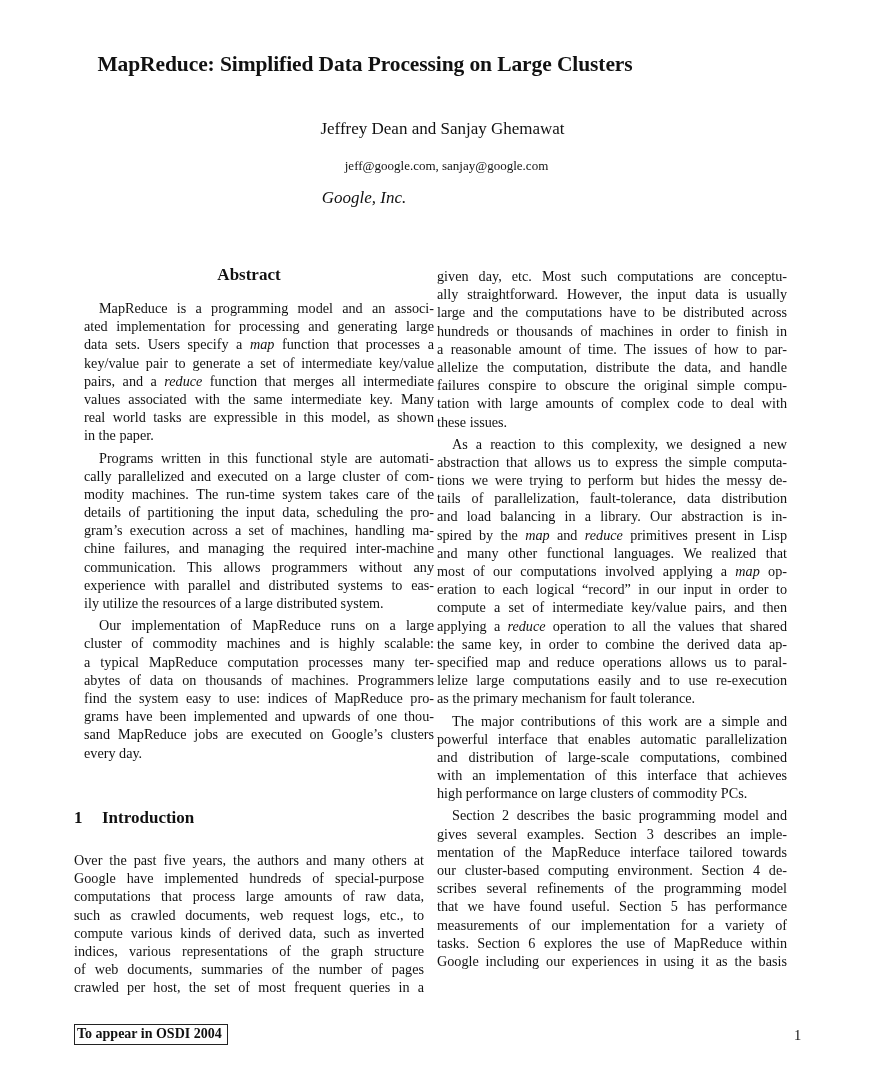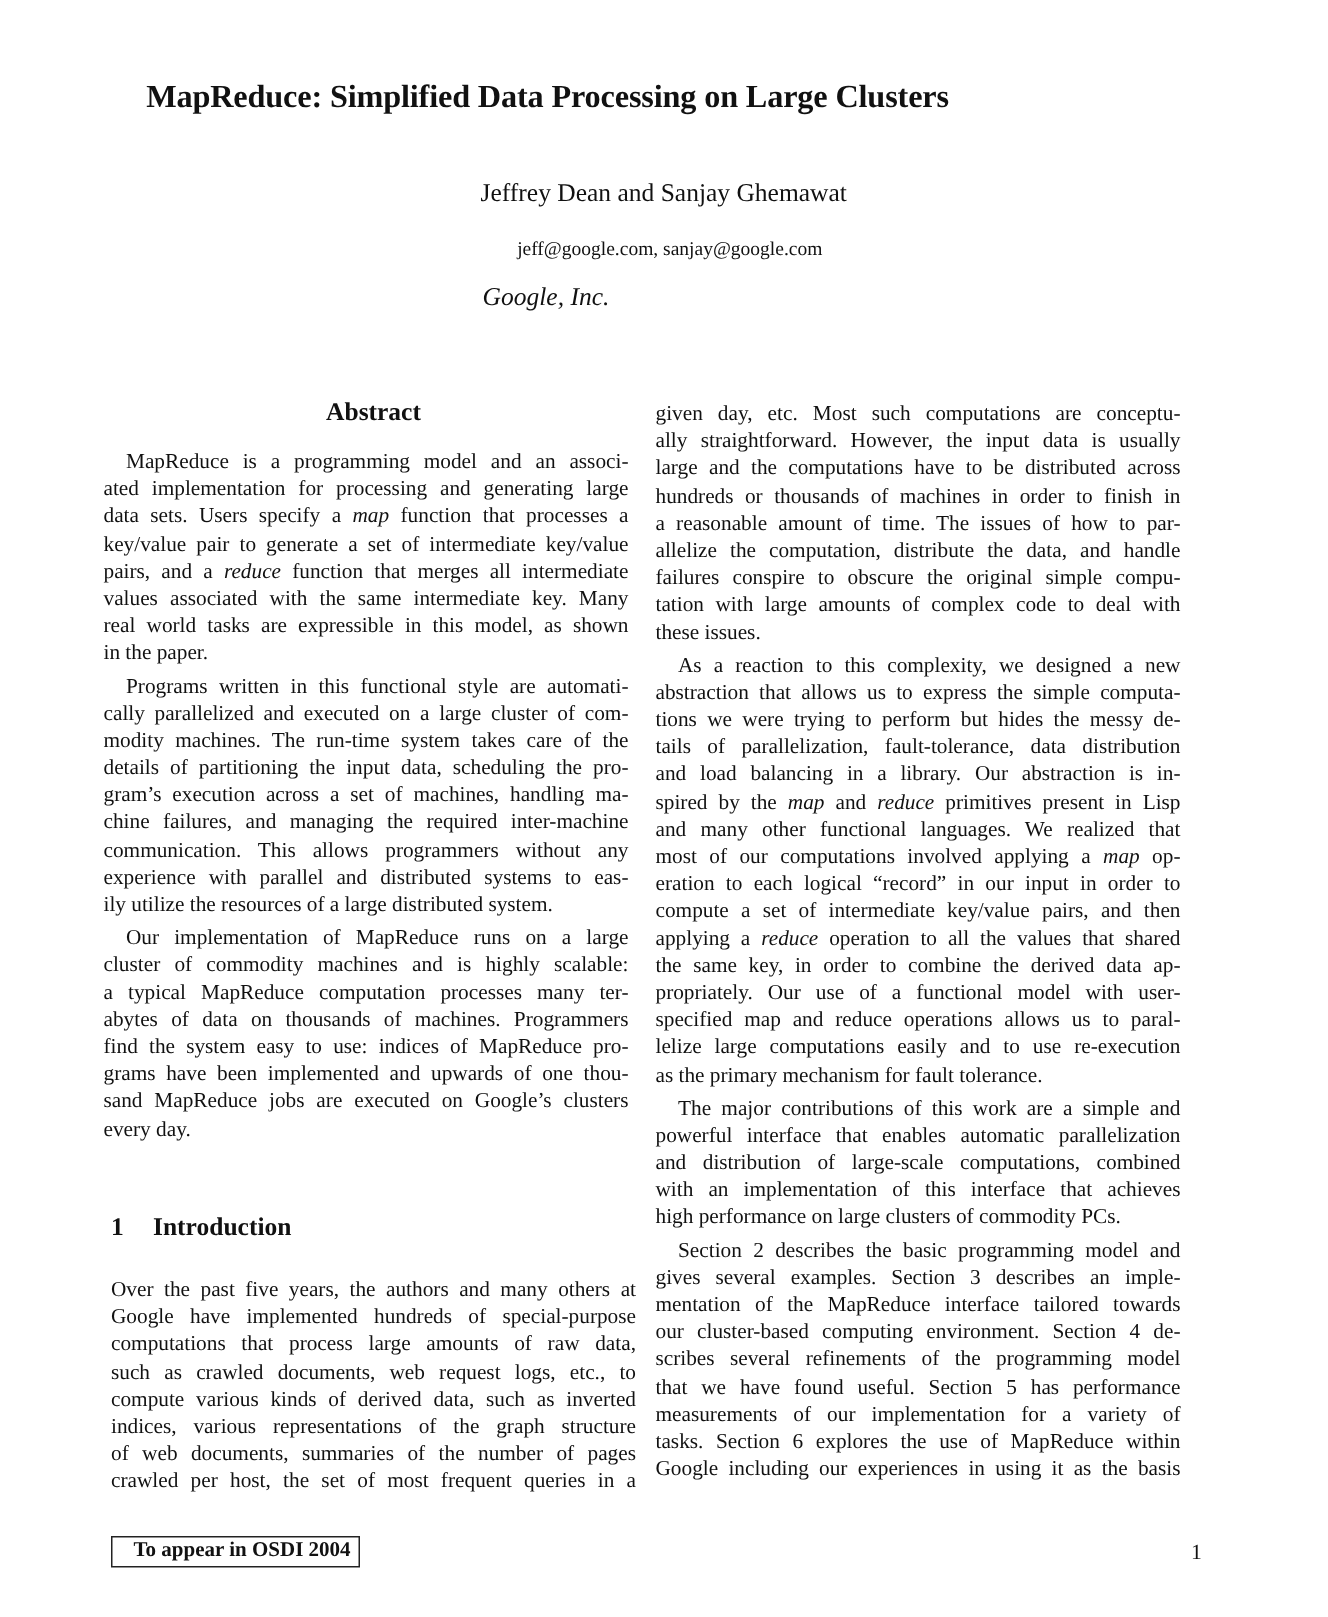--- a/index.html
+++ b/index.html
@@ -4,32 +4,32 @@
 <style>
   html, body { margin: 0; padding: 0; background: #ffffff; }
   body { width: 885px; height: 1078px; position: relative; overflow: hidden;
          font-family: "Liberation Serif", "DejaVu Serif", serif; color: #111; }
   .title { position: absolute; left: 0; width: 730px; top: 52px; text-align: center;
            font-weight: bold; font-size: 21.5px; letter-spacing: -0.1px; }
   .authors { position: absolute; left: 0; width: 885px; top: 119px; text-align: center; font-size: 17px; }
   .emails { position: absolute; left: 4px; width: 885px; top: 158px; text-align: center; font-size: 13px; }
   .affil { position: absolute; left: 0; width: 728px; top: 188px; text-align: center; font-size: 17px; font-style: italic; }
   .col { position: absolute; width: 350px; font-size: 14.2px; line-height: 18.2px; }
-  .col-left { left: 69px; top: 299px; }
+  .col-left { left: 84px; top: 299px; }
   .col-right { left: 437px; top: 267px; }
   .abstract-head { position: absolute; left: 74px; width: 350px; top: 265px; text-align: center;
                    font-weight: bold; font-size: 17px; }
   .section-head { position: absolute; left: 74px; top: 808px; font-weight: bold; font-size: 17px; }
   .section-head .num { display: inline-block; width: 28px; }
   .intro { position: absolute; left: 74px; top: 851px; width: 350px; font-size: 14.2px; line-height: 18.2px; }
   .ln { display: block; text-align: justify; text-align-last: justify; white-space: nowrap; height: 18.2px; overflow: visible; }
   .ln.last { text-align-last: left; }
   .ln.ind { text-indent: 15px; }
   .para-gap { height: 4px; }
-  .footer-box { position: absolute; left: 74px; top: 1024px; border: 1px solid #222; padding: 1px 5px 2px 14px;
+  .footer-box { position: absolute; left: 74px; top: 1024px; border: 1px solid #222; padding: 1px 5px 2px 2px;
                 font-weight: bold; font-size: 14px; }
   .page-num { position: absolute; left: 794px; top: 1027px; font-size: 14.5px; }
   em { font-style: italic; }
 </style>
 </head>
 <body>
 
 <div class="title">MapReduce: Simplified Data Processing on Large Clusters</div>
 <div class="authors">Jeffrey Dean and Sanjay Ghemawat</div>
 <div class="emails">jeff@google.com, sanjay@google.com</div>
@@ -106,21 +106,20 @@
       <span class="ln">tions we were trying to perform but hides the messy de-</span>
       <span class="ln">tails of parallelization, fault-tolerance, data distribution</span>
       <span class="ln">and load balancing in a library.  Our abstraction is in-</span>
       <span class="ln">spired by the <em>map</em> and <em>reduce</em> primitives present in Lisp</span>
       <span class="ln">and many other functional languages.  We realized that</span>
       <span class="ln">most of our computations involved applying a <em>map</em> op-</span>
       <span class="ln">eration to each logical “record” in our input in order to</span>
       <span class="ln">compute a set of intermediate key/value pairs, and then</span>
       <span class="ln">applying a <em>reduce</em> operation to all the values that shared</span>
       <span class="ln">the same key, in order to combine the derived data ap-</span>
-      <span class="ln">propriately.  Our use of a functional model with user-</span>
       <span class="ln">specified map and reduce operations allows us to paral-</span>
       <span class="ln">lelize large computations easily and to use re-execution</span>
       <span class="ln last">as the primary mechanism for fault tolerance.</span>
     </div>
     <div class="para-gap"></div>
     <div>
       <span class="ln ind">The major contributions of this work are a simple and</span>
       <span class="ln">powerful interface that enables automatic parallelization</span>
       <span class="ln">and distribution of large-scale computations, combined</span>
       <span class="ln">with an implementation of this interface that achieves</span>

